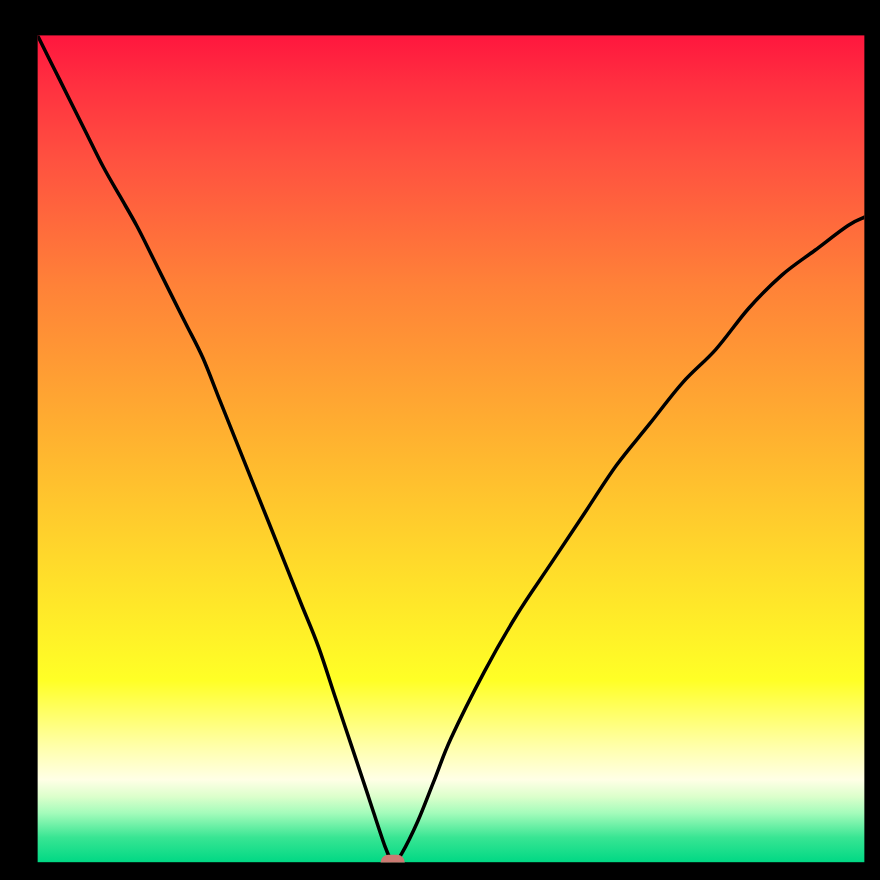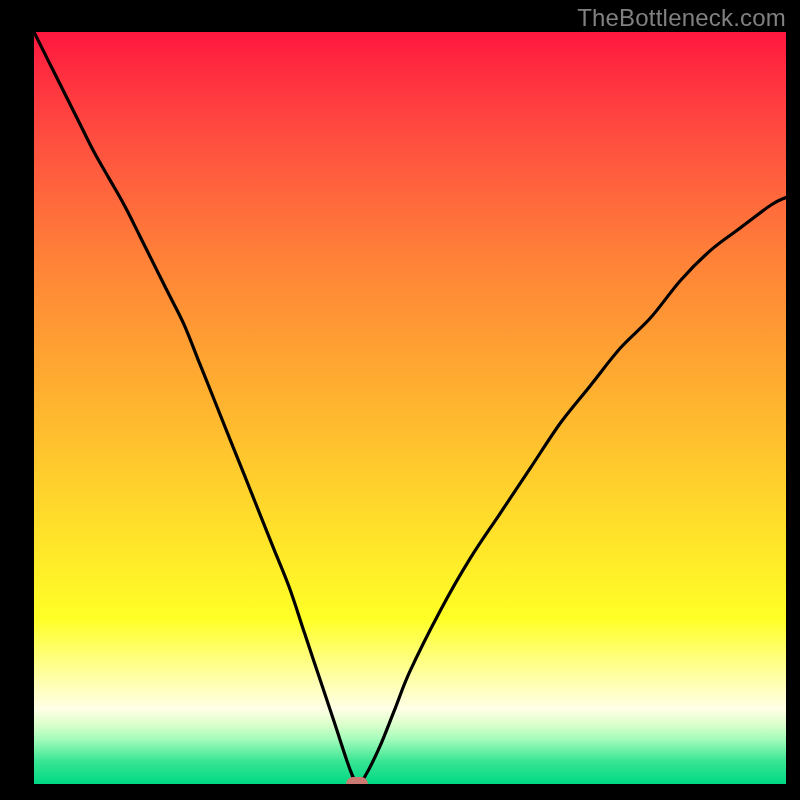--- a/index.html
+++ b/index.html
@@ -70,21 +70,20 @@
     background: #cb7a72;
     transform: translate(-50%, -50%);
     z-index: 5;
   }
 </style>
 </head>
 <body>
 
 <div class="chart-wrap">
 
-  <div class="watermark">TheBottleneck.com</div>
 
   <div class="plot-area">
     <div class="bg-gradient"></div>
 
     <svg class="curve" viewBox="0 0 752 752" preserveAspectRatio="none">
       <path id="curve-path" d="M 0.0 0.0 C 2.5 5.0, 10.0 20.1, 15.0 30.1 C 20.1 40.1, 25.1 50.1, 30.1 60.2 C 35.1 70.2, 40.1 80.2, 45.1 90.2 C 50.1 100.3, 55.1 110.9, 60.2 120.3 C 65.2 129.7, 70.2 137.9, 75.2 146.6 C 80.2 155.4, 85.2 163.6, 90.2 173.0 C 95.3 182.4, 100.3 193.0, 105.3 203.0 C 110.3 213.1, 115.3 223.1, 120.3 233.1 C 125.3 243.1, 130.3 253.2, 135.4 263.2 C 140.4 273.2, 145.4 282.0, 150.4 293.3 C 155.4 304.6, 160.4 318.3, 165.4 330.9 C 170.5 343.4, 175.5 355.9, 180.5 368.5 C 185.5 381.0, 190.5 393.5, 195.5 406.1 C 200.5 418.6, 205.5 431.1, 210.6 443.7 C 215.6 456.2, 220.6 468.7, 225.6 481.3 C 230.6 493.8, 235.6 506.3, 240.6 518.9 C 245.7 531.4, 250.7 542.7, 255.7 556.5 C 260.7 570.3, 265.7 586.6, 270.7 601.6 C 275.7 616.6, 280.7 631.7, 285.8 646.7 C 290.8 661.8, 295.8 676.8, 300.8 691.8 C 305.8 706.9, 312.1 726.9, 315.8 737.0 C 319.6 747.0, 320.9 750.7, 323.4 752.0 C 325.9 753.3, 327.1 750.7, 330.9 744.5 C 334.6 738.2, 340.9 725.7, 345.9 714.4 C 350.9 703.1, 355.9 689.3, 361.0 676.8 C 366.0 664.3, 368.5 655.5, 376.0 639.2 C 383.5 622.9, 396.1 597.8, 406.1 579.0 C 416.1 560.2, 426.1 542.7, 436.2 526.4 C 446.2 510.1, 456.2 496.3, 466.2 481.3 C 476.3 466.2, 486.3 451.2, 496.3 436.2 C 506.3 421.1, 516.4 404.8, 526.4 391.0 C 536.4 377.3, 546.5 366.0, 556.5 353.4 C 566.5 340.9, 576.5 327.1, 586.6 315.8 C 596.6 304.6, 606.6 297.0, 616.6 285.8 C 626.7 274.5, 636.7 259.4, 646.7 248.2 C 656.7 236.9, 666.8 226.9, 676.8 218.1 C 686.8 209.3, 696.9 203.0, 706.9 195.5 C 716.9 188.0, 729.4 178.0, 737.0 173.0 C 744.5 167.9, 749.5 166.7, 752.0 165.4" fill="none" stroke-width="3.2" stroke-linecap="round" stroke-linejoin="round" stroke="#000000"></path>
     </svg>
 
     <div id="marker" class="marker" style="background: rgb(203, 122, 114); left: 323.36px; top: 752px;"></div>
   </div>

